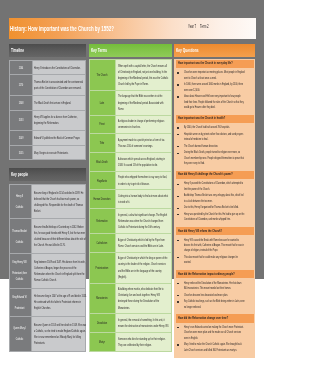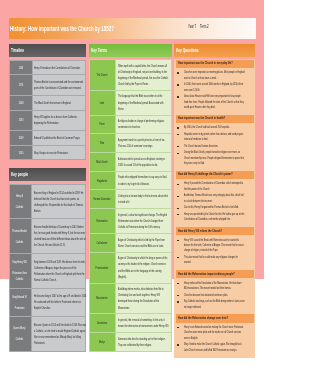--- a/index.html
+++ b/index.html
@@ -1,18 +1,18 @@
 <!DOCTYPE html>
 <html><head>
 <meta charset="utf-8">
 <style>
   html,body{margin:0;padding:0;}
   body{width:264px;height:373px;background:#ffffff;
        font-family:"Liberation Sans",sans-serif;overflow:hidden;}
-  .page{position:relative;width:264px;height:279px;background:#fca5a5;}
+  .page{position:relative;width:264px;height:279px;background:#737373;}
 
   
   .cd{display:block;transform-origin:0 0;}
 
   
   .title-banner{position:absolute;left:8.6px;top:18px;width:247px;height:21.4px;
       background:linear-gradient(90deg,#F0912F 0%,#F3A055 20%,#F8C294 44%,#FBDFC9 66%,#FDF0E7 85%,#FEFAF7 100%);}
   .title-banner .txt{position:absolute;left:1.5px;top:4.6px;width:400px;height:12px;
       font-size:8.1px;line-height:11.5px;color:#ffffff;white-space:nowrap;font-weight:bold;
       transform:scaleX(0.55);transform-origin:0 0;}

